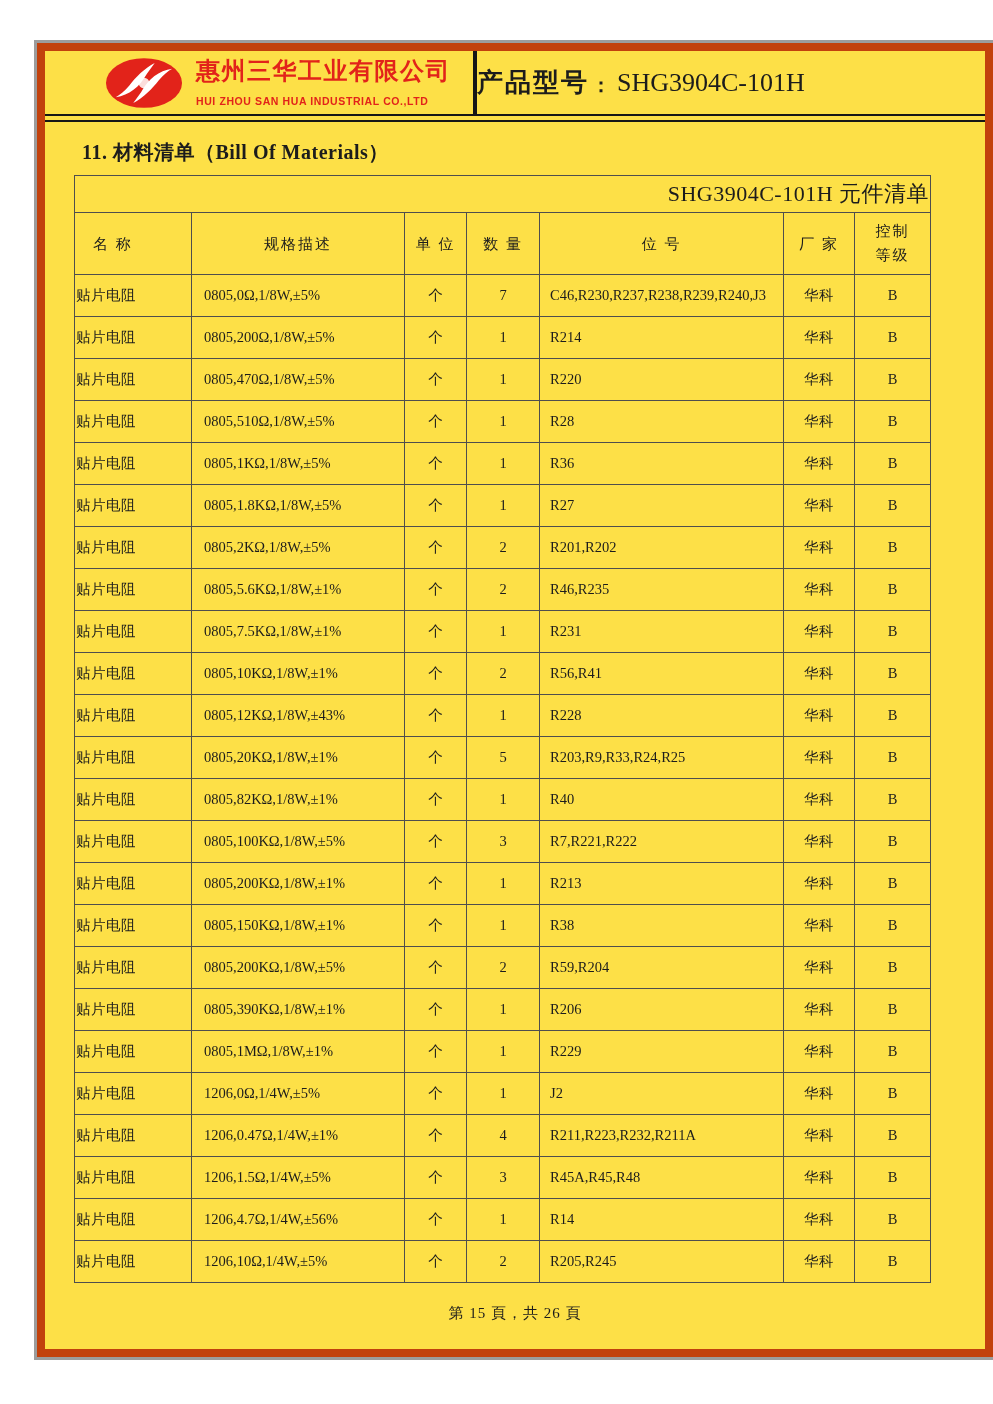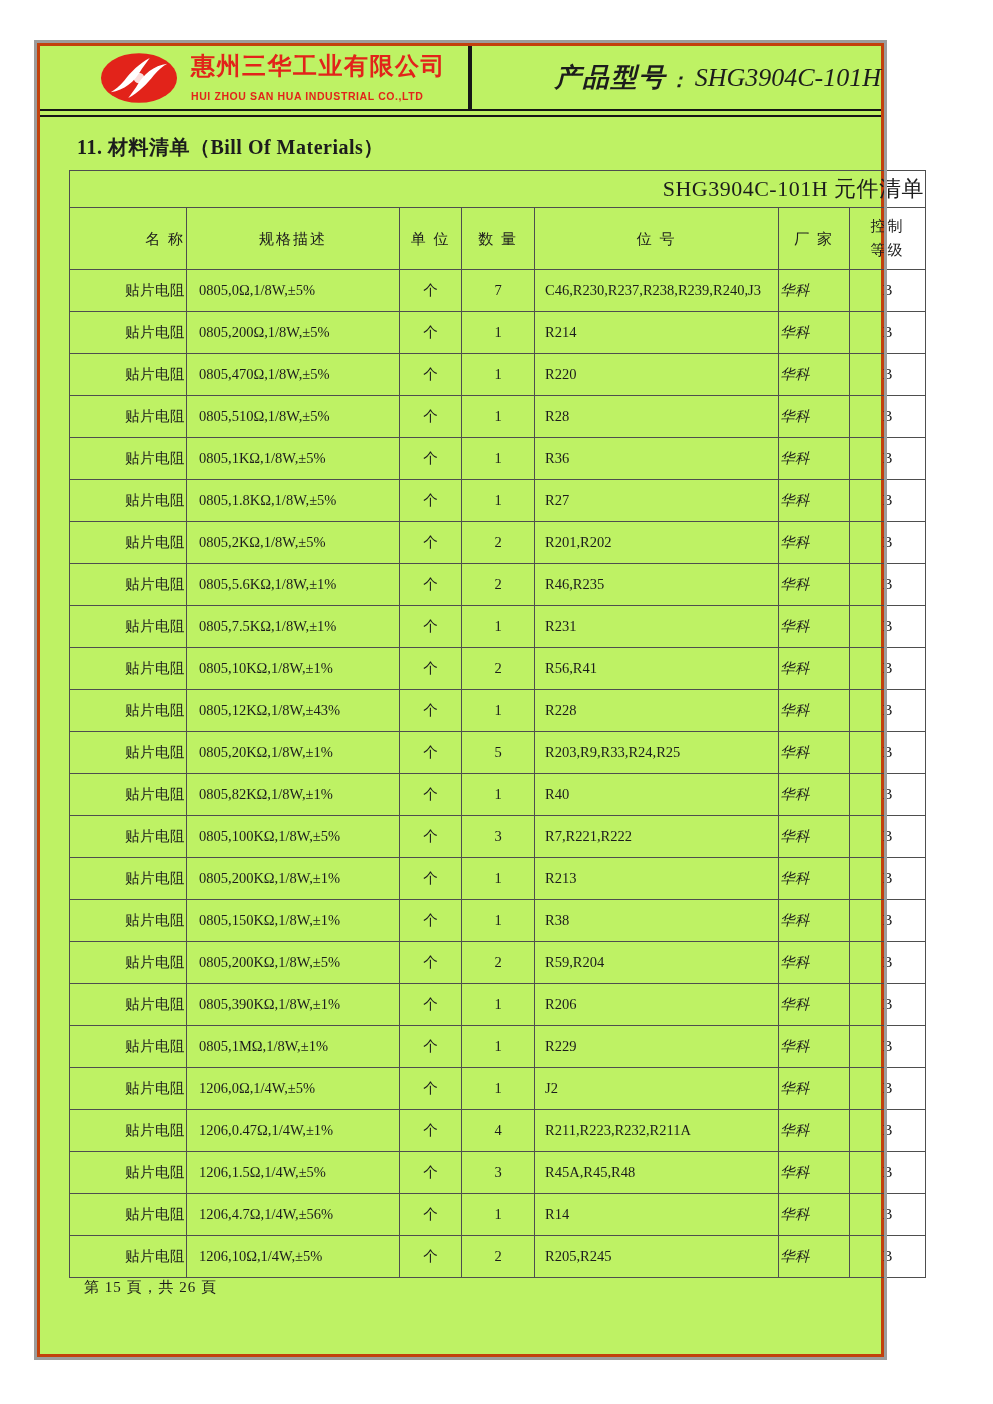--- a/index.html
+++ b/index.html
@@ -1,41 +1,41 @@
 <!DOCTYPE html>
 <html style="--brand-red: #e2231a;"><head>
 <meta charset="utf-8">
 <style>
   html,body{margin:0;padding:0;}
   body{
     width:993px;height:1404px;background:#ffffff;position:relative;
     font-family:"Liberation Serif","DejaVu Serif",serif;color:#1c1c1c;
   }
   .page-frame{
-    position:absolute;left:37px;top:43px;width:847px;height:1314px;
-    box-sizing:border-box;background:#bef264;
-    border:3px solid #c2410c;outline:3px solid #9c9c9c;
+    position:absolute;left:37px;top:43px;width:956px;height:1314px;
+    box-sizing:border-box;background:#fde047;
+    border:8px solid #c2410c;outline:3px solid #9c9c9c;
   }
   
   .doc-header{height:63px;display:flex;align-items:stretch;border-bottom:2px solid #161616;}
   .hdr-left{
     width:432px;box-sizing:border-box;display:flex;align-items:center;
     padding-left:60px;border-right:4px solid #161616;
   }
   .logo-wrap{margin-right:13px;flex:none;line-height:0;}
   .company{line-height:1.05;}
   .company-cn{
     color:var(--brand-red,#e2231a);font-family:"Liberation Sans","DejaVu Sans",sans-serif;
     font-weight:bold;font-size:24px;letter-spacing:1.5px;white-space:nowrap;
   }
   .company-en{
     color:var(--brand-red,#e2231a);font-family:"Liberation Sans","DejaVu Sans",sans-serif;
     font-weight:bold;font-size:10.5px;letter-spacing:0.6px;margin-top:12px;white-space:nowrap;
   }
-  .hdr-right{flex:1;display:flex;align-items:center;justify-content:flex-end;font-style:italic;}
+  .hdr-right{flex:1;display:flex;align-items:center;justify-content:flex-start;}
   .model-label{
     font-family:"Liberation Sans","DejaVu Sans",sans-serif;font-weight:900;
     font-size:26px;letter-spacing:2px;white-space:nowrap;
   }
   .model-colon{font-size:20px;font-weight:bold;margin:6px 6px 0 2px;}
   .model-value{font-size:26px;white-space:nowrap;}
   .hdr-doubleline{height:4px;border-bottom:2px solid #161616;}
   
   .section-title{
     margin:17px 0 9px 0;padding-left:37px;font-weight:bold;font-size:20px;letter-spacing:0.5px;
@@ -43,33 +43,33 @@
   
   table.bom{
     margin-left:29px;border-collapse:collapse;table-layout:fixed;width:856px;
   }
   table.bom td,table.bom th{
     border:1px solid #4e4e4e;font-weight:normal;font-size:14.5px;
     overflow:hidden;box-sizing:border-box;
   }
   tr.title-row td{height:37px;text-align:right;font-size:22px;letter-spacing:0.5px;}
   tr.head-row th{height:62px;text-align:center;font-size:15px;letter-spacing:2px;line-height:1.6;}
-  tr.head-row th.c-name{text-align:right;padding-left:12px;}
+  tr.head-row th.c-name{text-align:left;padding-left:18px;}
   tbody.rows td{height:42px;}
-  td.c-name{text-align:right;letter-spacing:0.5px;margin-left:24px;}
+  td.c-name{text-align:left;letter-spacing:0.5px;margin-left:24px;}
   td.c-spec{text-align:left;padding-left:12px;}
   td.c-unit{text-align:center;}
   td.c-qty{text-align:center;}
   td.c-ref{text-align:left;padding:1px 10px;line-height:1.95;word-break:break-all;}
-  td.c-vendor{letter-spacing:0.5px;font-style:italic;}
+  td.c-vendor{text-align:center;letter-spacing:0.5px;}
   td.c-grade{text-align:center;}
   .wrap3{display:inline-block;width:3.1em;line-height:1.55;letter-spacing:2px;}
   
   .page-footer{
-    text-align:left;font-size:15px;letter-spacing:1px;color:#1c1c1c;padding-left:44px;
+    margin-top:21px;text-align:center;font-size:15px;letter-spacing:1px;color:#1c1c1c;
   }
 </style>
 </head>
 <body>
 
 <div class="page-frame">
 
   <div class="doc-header">
     <div class="hdr-left">
       <span class="logo-wrap">

